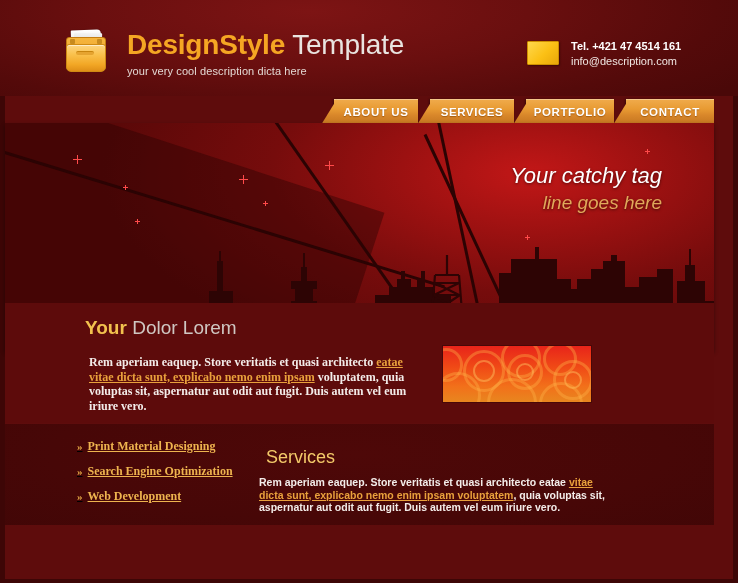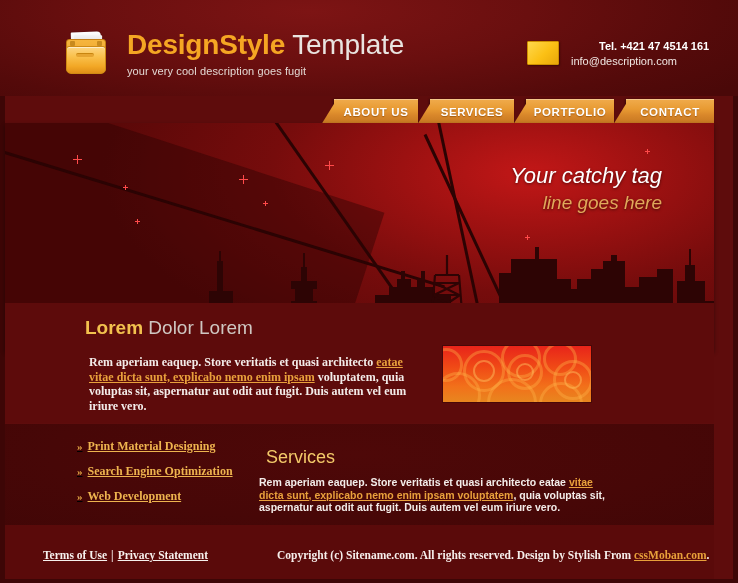--- a/index.html
+++ b/index.html
@@ -42,21 +42,21 @@
   .header-inner {
     position: absolute;
     left: 0; top: 0;
     width: 738px; height: 96px;
   }
 
   .logo-block {
     position: absolute;
     left: 62px; top: 27px;
     display: flex;
-    align-items: flex-end;
+    align-items: center;
   }
   .folder-icon {
     position: relative;
     width: 48px; height: 46px;
     flex: 0 0 48px;
   }
   .folder-papers {
     position: absolute;
     left: 9px; top: 1px;
     width: 30px; height: 16px;
@@ -172,21 +172,20 @@
   .contact-lines {
     margin-left: 12px;
     padding-top: 1px;
   }
   .contact-tel {
     font-size: 11px;
     font-weight: bold;
     color: #ffffff;
     line-height: 15px;
     white-space: nowrap;
-    margin-left: 28px;
   }
   .contact-mail {
     font-size: 11px;
     color: #f0e6e2;
     line-height: 15px;
     white-space: nowrap;
   }
 
   
   .nav {
@@ -449,21 +448,21 @@
           <div class="folder-papers"></div>
           <div class="folder-papers2"></div>
           <div class="folder-back"></div>
           <div class="folder-tabstud l"></div>
           <div class="folder-tabstud r"></div>
           <div class="folder-front"></div>
           <div class="folder-notch"></div>
         </div>
         <div class="logo-text">
           <div class="logo-title"><span class="a">DesignStyle</span><span class="b"> Template</span></div>
-          <div class="logo-sub">your very cool description goes fugit</div>
+          <div class="logo-sub">your very cool description dicta here</div>
         </div>
       </div>
 
       <div class="contact-block">
         <div class="mail-icon"></div>
         <div class="contact-lines">
           <div class="contact-tel">Tel. +421 47 4514 161</div>
           <div class="contact-mail">info@description.com</div>
         </div>
       </div>
@@ -541,21 +540,21 @@
       <path fill="#230303" d="M0,120 L0,112 L60,112 L60,106 L120,106 L120,114 L240,114 L240,108 L330,108 L330,116 L460,116 L460,110 L560,110 L560,116 L709,116 L709,120 Z"></path>
     </svg>
 
     <div class="hero-tag">
       <div class="tag1">Your catchy tag</div>
       <div class="tag2">line goes here</div>
     </div>
   </div>
 
   <div class="content1">
-    <div class="heading-lorem"><span class="gold">Lorem</span><span class="grey"> Dolor Lorem</span></div>
+    <div class="heading-lorem"><span class="gold">Your</span><span class="grey"> Dolor Lorem</span></div>
 
     <div class="para1"><span>Rem aperiam eaquep. Store veritatis et quasi architecto </span><a href="#">eatae vitae dicta sunt, explicabo nemo enim ipsam</a><span> voluptatem, quia voluptas sit, aspernatur aut odit aut fugit. Duis autem vel eum iriure vero.</span></div>
   </div>
 
   <div class="swirl-img">
     <div class="swirl" style="left:20px;  top:4px;  width:42px; height:42px;"></div>
     <div class="swirl inner" style="left:30px; top:14px; width:22px; height:22px;"></div>
     <div class="swirl" style="left:-8px;  top:26px; width:46px; height:46px;"></div>
     <div class="swirl" style="left:58px;  top:-8px; width:40px; height:40px;"></div>
     <div class="swirl" style="left:64px;  top:8px;  width:36px; height:36px;"></div>
@@ -574,19 +573,14 @@
       <li><span class="chev">»</span><a href="#">Print Material Designing</a></li>
       <li><span class="chev">»</span><a href="#">Search Engine Optimization</a></li>
       <li><span class="chev">»</span><a href="#">Web Development</a></li>
     </ul>
 
     <div class="svc-heading">Services</div>
 
     <div class="para2"><span>Rem aperiam eaquep. Store veritatis et quasi architecto eatae </span><a href="#">vitae dicta sunt, explicabo nemo enim ipsam voluptatem</a><span>, quia voluptas sit, aspernatur aut odit aut fugit. Duis autem vel eum iriure vero.</span></div>
   </div>
 
-  <div class="footer">
-    <div class="footer-links"><a href="#">Terms of Use</a><span class="sep">|</span><a href="#">Privacy Statement</a></div>
-
-    <div class="footer-copy"><span>Copyright (c) Sitename.com. All rights reserved. Design by Stylish From </span><a href="#">cssMoban.com</a><span>.</span></div>
-  </div>
 
 </div>
 
 </body></html>

